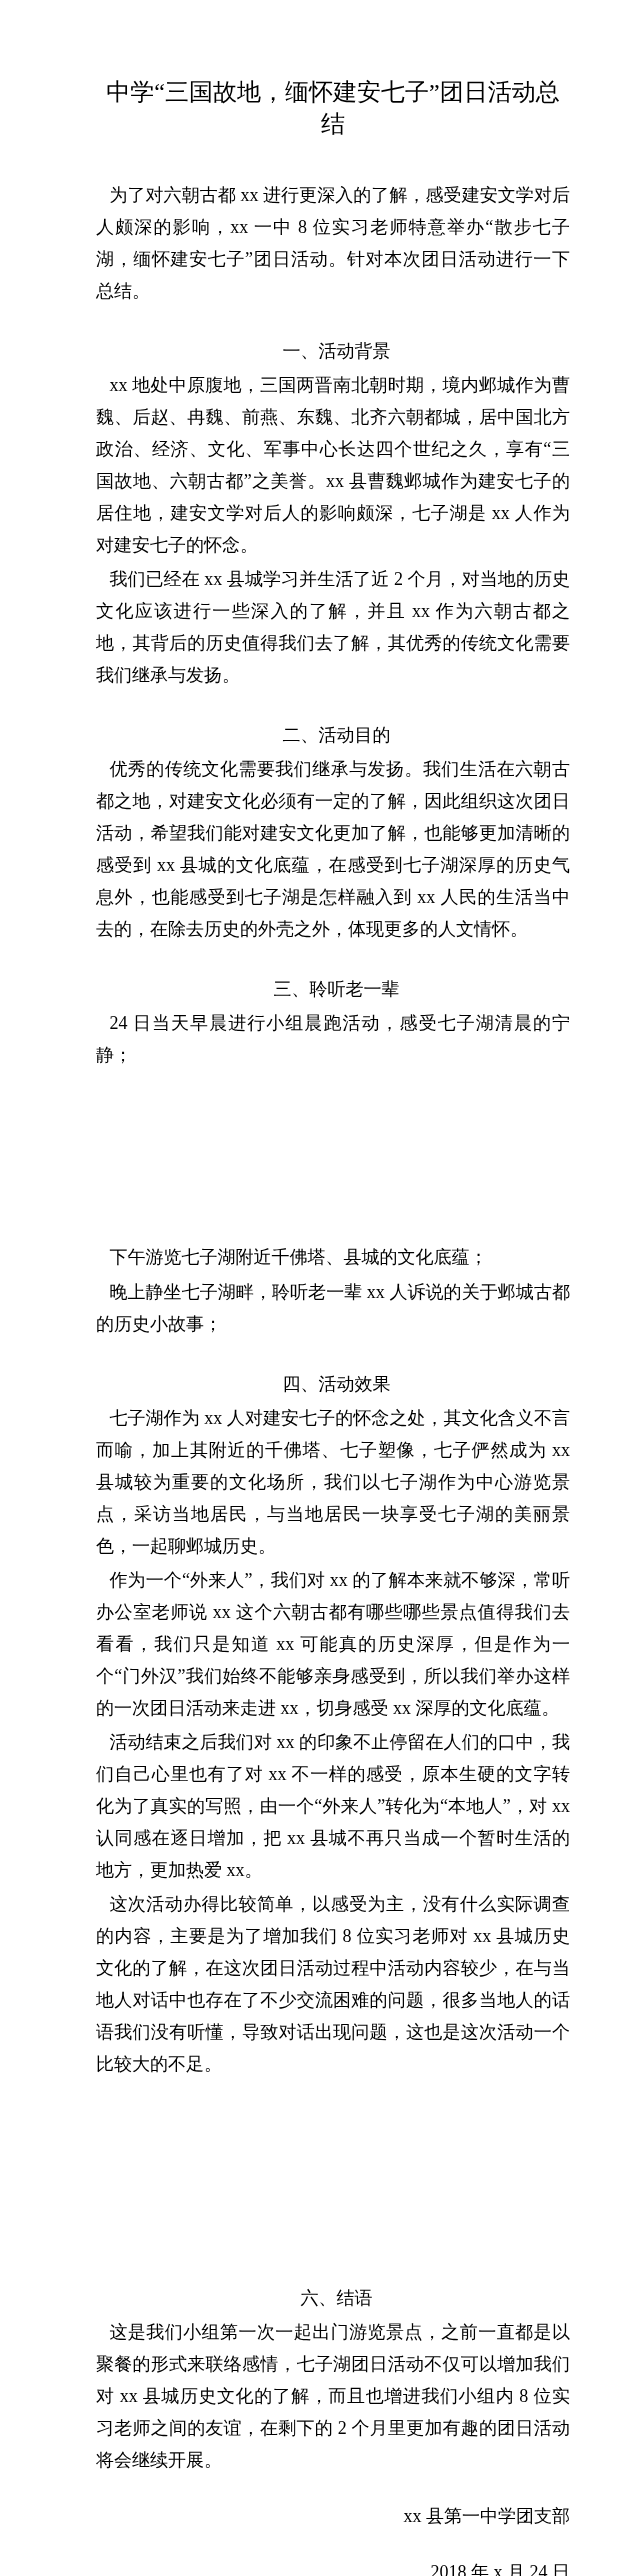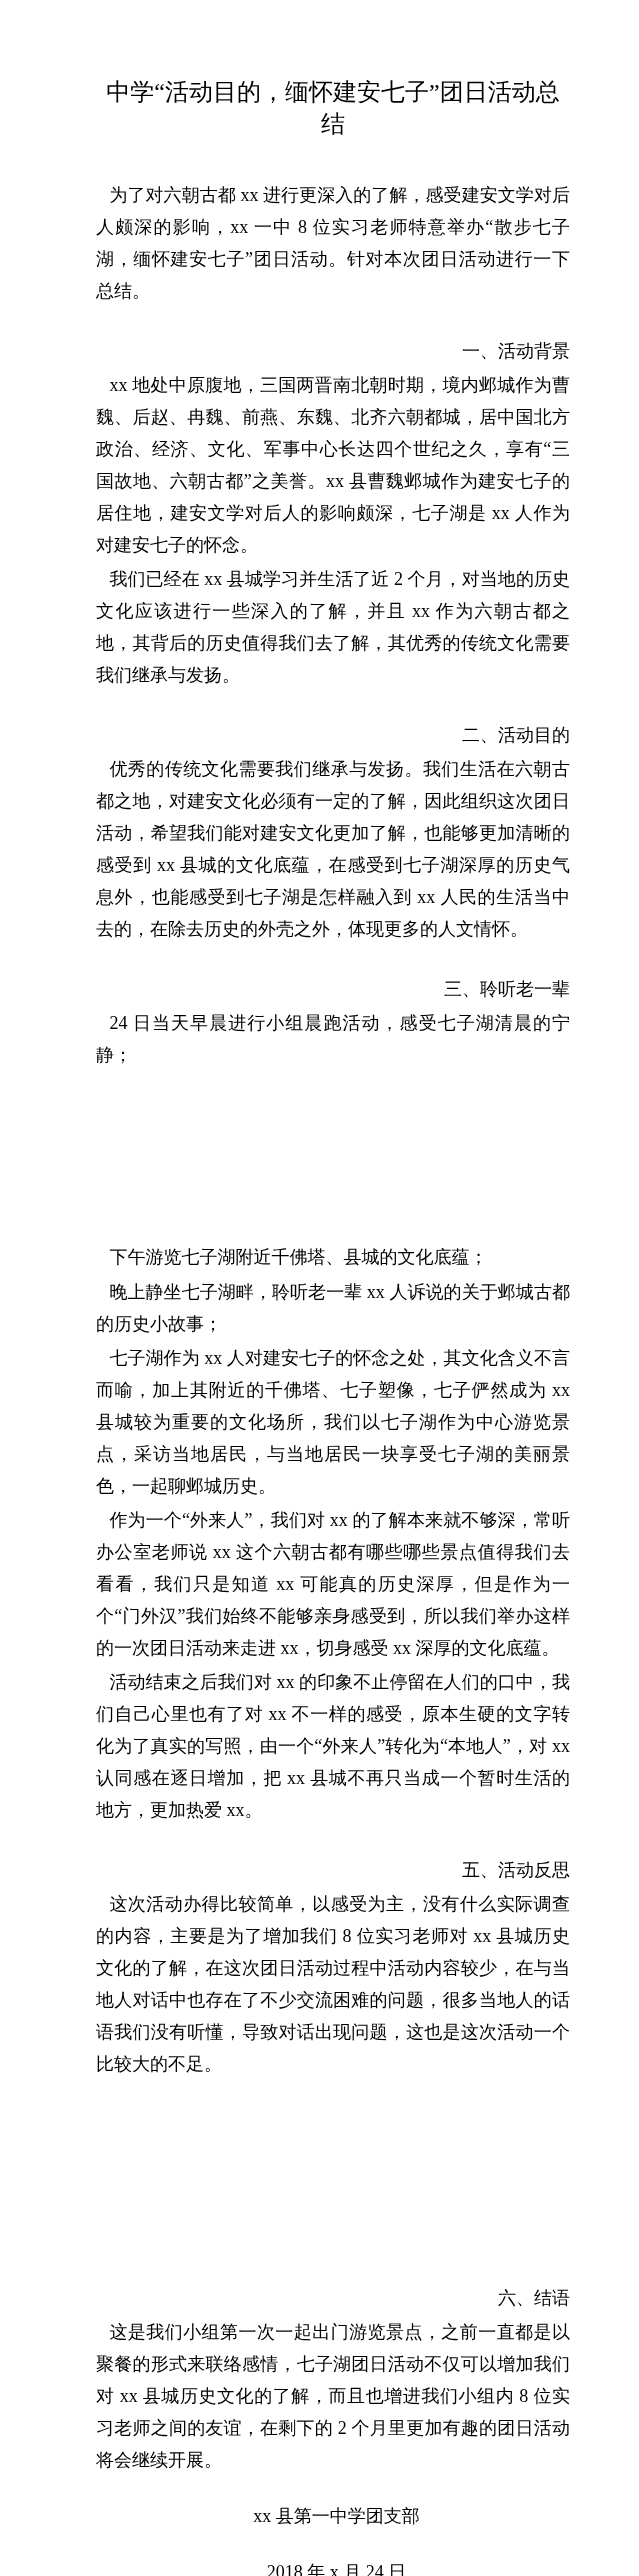--- a/index.html
+++ b/index.html
@@ -32,39 +32,39 @@
     font-size: 18px;
     line-height: 32px;
     margin: 0 0 2.1px 0;
     text-align: justify;
   }
   .para {
     text-indent: 13.4px;
   }
   .heading {
     text-indent: 7.2px;
-    text-align: right;
+    text-align: center;
     margin-top: 28px;
   }
   .sig-line, .date-line {
     text-indent: 7.2px;
-    text-align: center;
+    text-align: right;
     margin-top: 24px;
   }
   .gap-1 { height: 168px; }
   .gap-2 { height: 172px; }
   .bottom-space { height: 567px; }
 </style>
 </head>
 <body>
 
 <div class="page">
   <div class="doc">
 
-    <h1 class="doc-title">中学“活动目的，缅怀建安七子”团日活动总结</h1>
+    <h1 class="doc-title">中学“三国故地，缅怀建安七子”团日活动总结</h1>
 
     <p class="para">为了对六朝古都 xx 进行更深入的了解，感受建安文学对后人颇深的影响，xx 一中 8 位实习老师特意举办“散步七子湖，缅怀建安七子”团日活动。针对本次团日活动进行一下总结。</p>
 
     <p class="heading">一、活动背景</p>
 
     <p class="para">xx 地处中原腹地，三国两晋南北朝时期，境内邺城作为曹魏、后赵、冉魏、前燕、东魏、北齐六朝都城，居中国北方政治、经济、文化、军事中心长达四个世纪之久，享有“三国故地、六朝古都”之美誉。xx 县曹魏邺城作为建安七子的居住地，建安文学对后人的影响颇深，七子湖是 xx 人作为对建安七子的怀念。</p>
 
     <p class="para">我们已经在 xx 县城学习并生活了近 2 个月，对当地的历史文化应该进行一些深入的了解，并且 xx 作为六朝古都之地，其背后的历史值得我们去了解，其优秀的传统文化需要我们继承与发扬。</p>
 
     <p class="heading">二、活动目的</p>
@@ -75,28 +75,28 @@
 
     <p class="para">24 日当天早晨进行小组晨跑活动，感受七子湖清晨的宁静；</p>
 
     <div class="gap-1"></div>
 
 
     <p class="para">下午游览七子湖附近千佛塔、县城的文化底蕴；</p>
 
     <p class="para">晚上静坐七子湖畔，聆听老一辈 xx 人诉说的关于邺城古都的历史小故事；</p>
 
+    <p class="heading">四、活动效果</p>
 
     <p class="para">七子湖作为 xx 人对建安七子的怀念之处，其文化含义不言而喻，加上其附近的千佛塔、七子塑像，七子俨然成为 xx 县城较为重要的文化场所，我们以七子湖作为中心游览景点，采访当地居民，与当地居民一块享受七子湖的美丽景色，一起聊邺城历史。</p>
 
     <p class="para">作为一个“外来人”，我们对 xx 的了解本来就不够深，常听办公室老师说 xx 这个六朝古都有哪些哪些景点值得我们去看看，我们只是知道 xx 可能真的历史深厚，但是作为一个“门外汉”我们始终不能够亲身感受到，所以我们举办这样的一次团日活动来走进 xx，切身感受 xx 深厚的文化底蕴。</p>
 
     <p class="para">活动结束之后我们对 xx 的印象不止停留在人们的口中，我们自己心里也有了对 xx 不一样的感受，原本生硬的文字转化为了真实的写照，由一个“外来人”转化为“本地人”，对 xx 认同感在逐日增加，把 xx 县城不再只当成一个暂时生活的地方，更加热爱 xx。</p>
 
-    <p class="heading">五、活动反思</p>
 
     <p class="para">这次活动办得比较简单，以感受为主，没有什么实际调查的内容，主要是为了增加我们 8 位实习老师对 xx 县城历史文化的了解，在这次团日活动过程中活动内容较少，在与当地人对话中也存在了不少交流困难的问题，很多当地人的话语我们没有听懂，导致对话出现问题，这也是这次活动一个比较大的不足。</p>
 
     <div class="gap-2"></div>
 
     <p class="heading">六、结语</p>
 
     <p class="para">这是我们小组第一次一起出门游览景点，之前一直都是以聚餐的形式来联络感情，七子湖团日活动不仅可以增加我们对 xx 县城历史文化的了解，而且也增进我们小组内 8 位实习老师之间的友谊，在剩下的 2 个月里更加有趣的团日活动将会继续开展。</p>
 
     <p class="sig-line">xx 县第一中学团支部</p>

